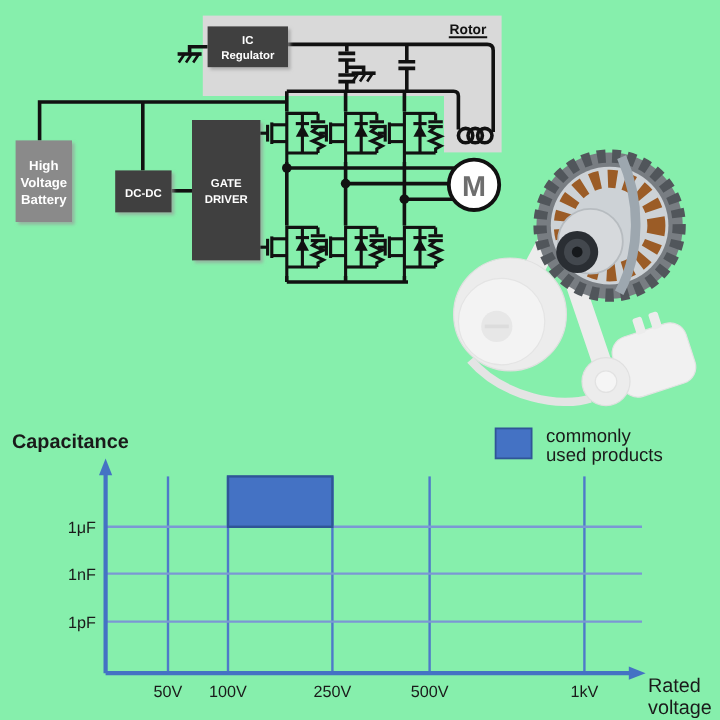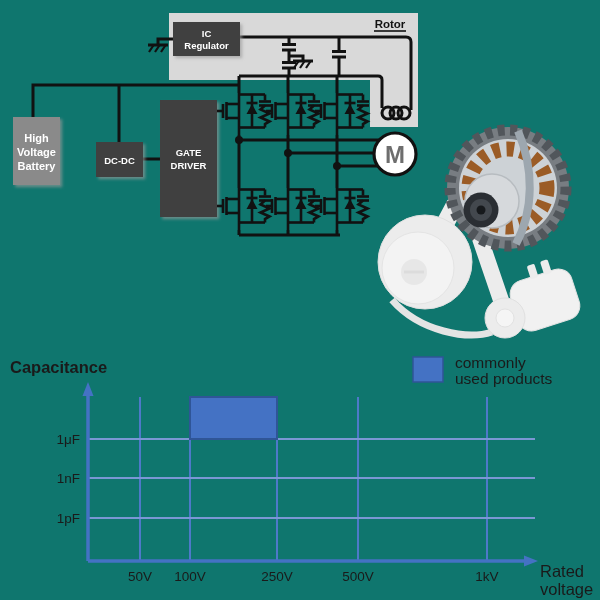--- a/index.html
+++ b/index.html
@@ -1,17 +1,17 @@
 <!DOCTYPE html>
 <html><head>
 <meta charset="utf-8">
 <style>
   html,body{margin:0;padding:0;background:#fff;}
   .canvas{
-    position:relative;width:600px;height:600px;background:#0f766e;
+    position:relative;width:600px;height:600px;background:#86efac;
     font-family:"Liberation Sans",sans-serif;overflow:hidden;
   }
   svg{position:absolute;left:0;display:block;}
   #circuit-svg{top:0;}
   #chart-svg{top:350px;}
   .wire{stroke:#111;stroke-width:3;fill:none;}
   .thinwire{stroke:#111;stroke-width:2.6;fill:none;}
   .boxtext{fill:#fff;font-weight:bold;text-anchor:middle;}
   .ticktext{fill:#1a1a1a;font-size:13.5px;}
   .axistext{fill:#1a1a1a;font-size:16.5px;}

